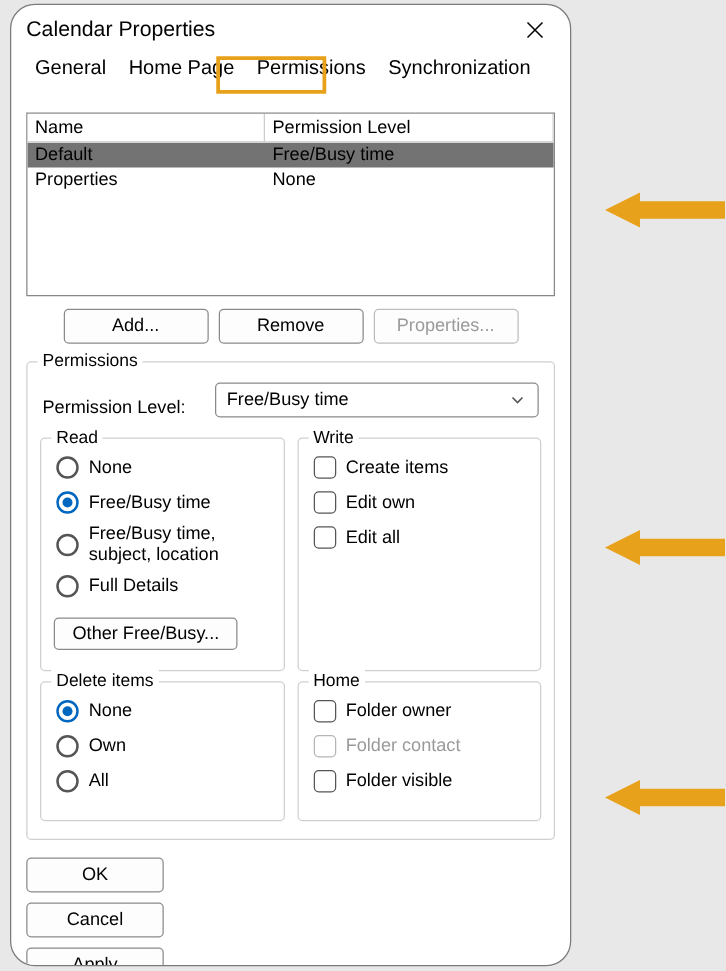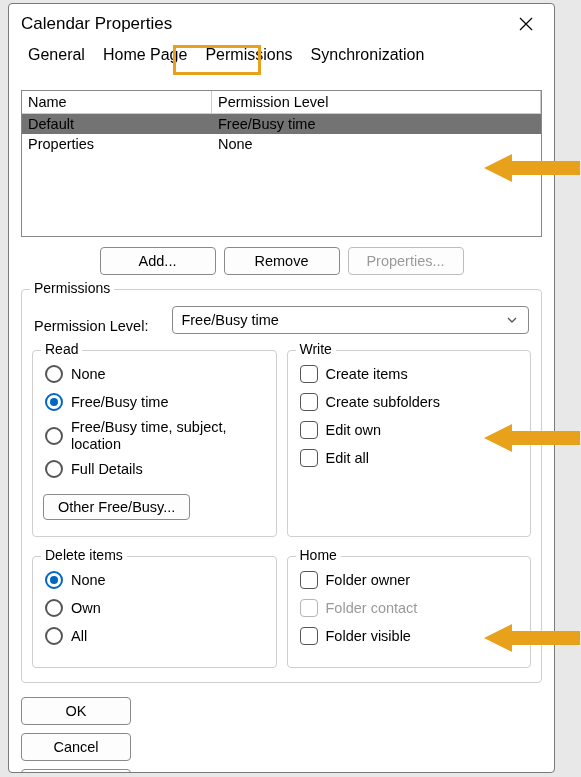--- a/index.html
+++ b/index.html
@@ -1,19 +1,19 @@
 <!DOCTYPE html>
 <html><head>
 <meta charset="utf-8">
 <style>
   * { box-sizing: border-box; font-family: "Segoe UI", Arial, sans-serif; }
   body { margin: 0; background: #e8e8e8; width: 581px; height: 777px; position: relative; }
   .window {
-    position: absolute; left: 8px; top: 3px; width: 547px; height: 770px;
-    background: #ffffff; border: 1px solid #7a7a7a; border-radius: 4px;
+    position: absolute; left: 8px; top: 3px; width: 449px; height: 770px;
+    background: #ffffff; border: 1px solid #7a7a7a; border-radius: 20px;
     display: flex; flex-direction: column; overflow: hidden;
   }
   .titlebar {
     display: flex; align-items: center; justify-content: space-between;
     padding: 4px 6px 0 12px; height: 40px;
   }
   .titlebar-title { font-size: 17px; color: #000; }
   .close-btn {
     width: 44px; height: 32px; display: flex; align-items: center; justify-content: center;
     border-radius: 4px;
@@ -185,34 +185,30 @@
         </div>
 
         <div class="fieldset">
           <div class="fieldset-label">Write</div>
           <div class="check-row">
             <span class="checkbox"></span>
             <span>Create items</span>
           </div>
           <div class="check-row">
             <span class="checkbox"></span>
-            <span>Create subfolders</span>
-          </div>
-          <div class="check-row">
-            <span class="checkbox"></span>
             <span>Edit own</span>
           </div>
           <div class="check-row">
             <span class="checkbox"></span>
             <span>Edit all</span>
           </div>
         </div>
       </div>
 
-      <div class="two-col" style="margin-top:15px;justify-content:flex-end;">
+      <div class="two-col" style="margin-top:4px;justify-content:flex-end;">
         <div class="fieldset">
           <div class="fieldset-label">Delete items</div>
           <div class="radio-row">
             <span class="radio checked"></span>
             <span>None</span>
           </div>
           <div class="radio-row">
             <span class="radio"></span>
             <span>Own</span>
           </div>

